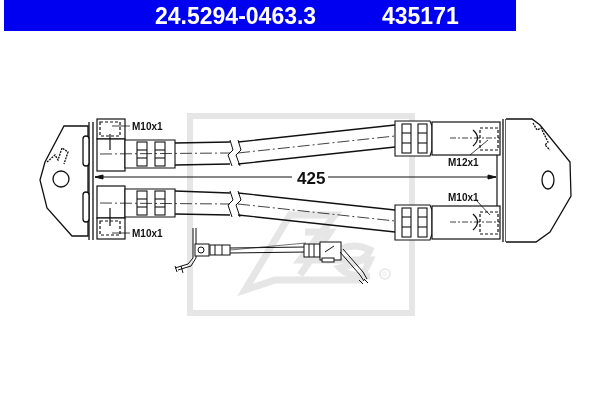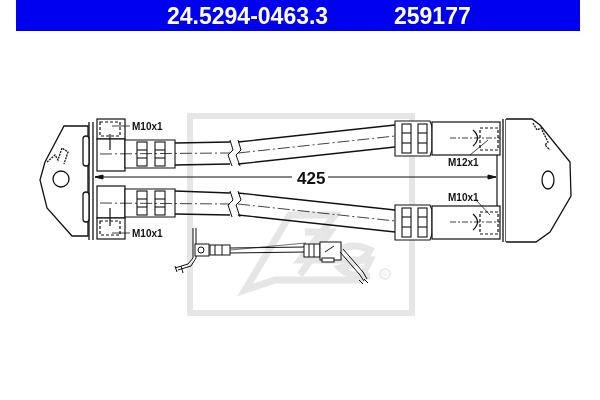--- a/index.html
+++ b/index.html
@@ -1,29 +1,29 @@
 <!DOCTYPE html>
 <html><head>
 <meta charset="utf-8">
 <style>
   html, body { margin: 0; padding: 0; background: #ffffff; }
   body { width: 600px; height: 400px; position: relative; overflow: hidden; font-family: "Liberation Sans", sans-serif; }
-  .header { position: absolute; left: 16px; top: 0; width: 564px; height: 31px; background: #0000f0; }
+  .header { position: absolute; left: 4px; top: 0; width: 512px; height: 31px; background: #0000f0; }
   .header-text { position: absolute; top: 0; height: 31px; line-height: 33px; color: #ffffff; font-weight: bold; font-size: 23px; font-family: "Liberation Sans", sans-serif; white-space: nowrap; }
   .pn { left: 151px; }
   .ref { left: 378px; }
   .drawing { position: absolute; left: 0; top: 0; width: 600px; height: 400px; }
   .lbl { font-family: "Liberation Sans", sans-serif; font-weight: bold; fill: #111; }
 </style>
 </head>
 <body>
 
 <div class="header">
   <span class="header-text pn">24.5294-0463.3</span>
-  <span class="header-text ref">259177</span>
+  <span class="header-text ref">435171</span>
 </div>
 
 <svg class="drawing" viewBox="0 0 600 400" xmlns="http://www.w3.org/2000/svg">
 
   <g fill="none" stroke="#e6e6e6">
     <rect x="190" y="116" width="222" height="197" stroke-width="6"></rect>
     <path d="M245 290 L290 215 L335 215 L300 260 L370 260 L360 280 L275 280 Z" stroke-width="7"></path>
     <path d="M305 232 L330 232 L300 275" stroke-width="7"></path>
     <path d="M325 262 Q345 238 370 250 Q365 262 340 268 Q350 278 370 276" stroke-width="7"></path>
     <circle cx="385" cy="274" r="5" stroke-width="1.5"></circle>

